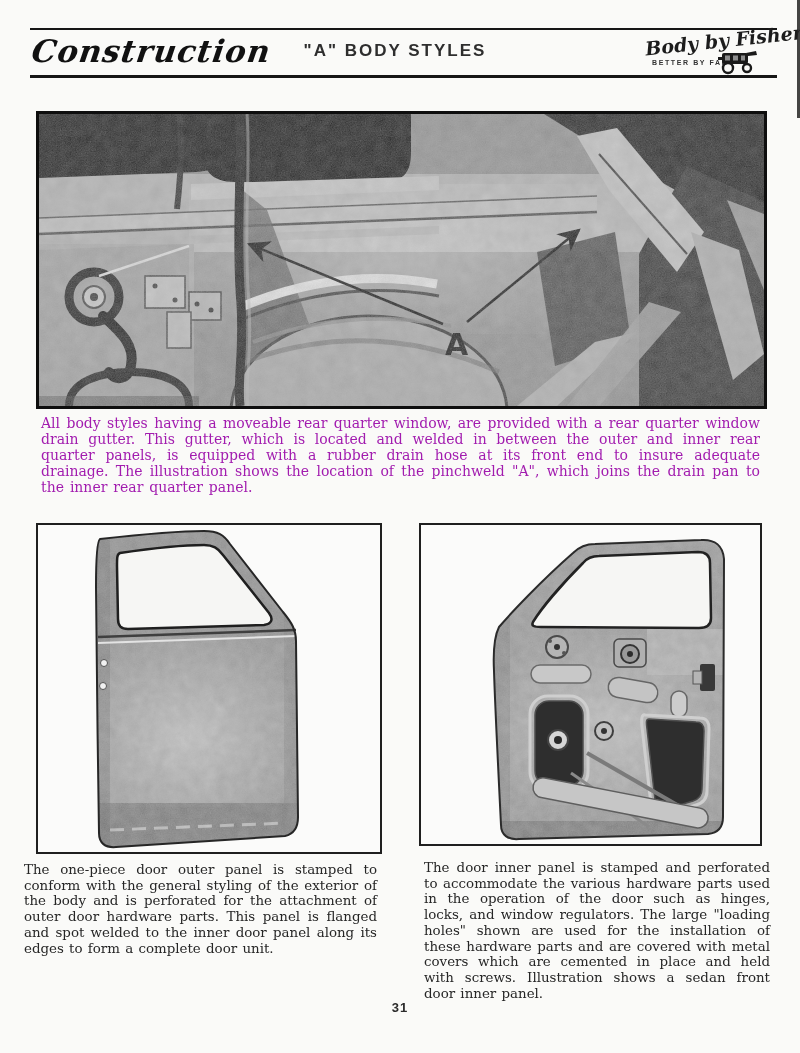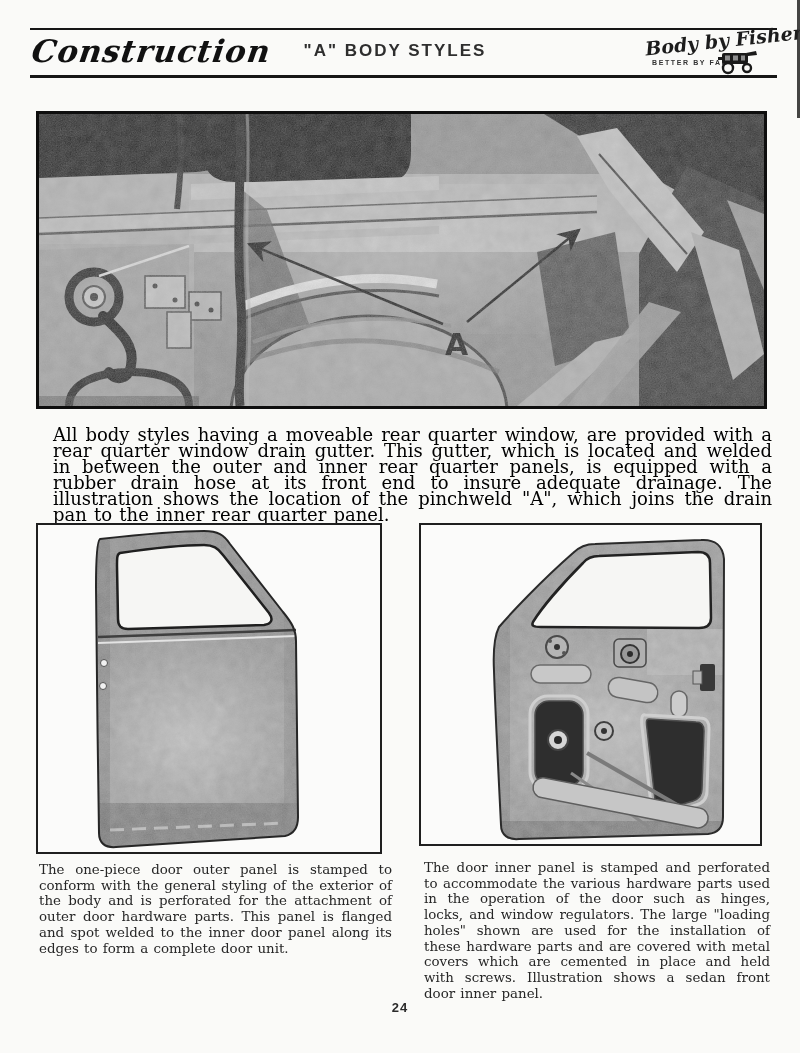--- a/index.html
+++ b/index.html
@@ -35,36 +35,36 @@
   .brand-coach{position:absolute;left:716px;top:47px;width:44px;height:28px;}
   .scan-edge{position:absolute;right:0;top:0;width:3px;height:118px;background:#232323;opacity:.85;}
 
   .photo-main{
     position:absolute;left:36px;top:111px;width:731px;height:298px;
     border:3px solid #0e0e0e;box-sizing:border-box;background:#8f8f8f;
   }
   .photo-main svg{display:block;width:100%;height:100%;}
 
   .intro{
-    position:absolute;left:41px;top:415px;width:719px;margin:12px;
-    font-size:18px;line-height:16px;text-align:justify;
-    word-spacing:1.5px;color:#000000;
+    position:absolute;left:41px;top:415px;width:719px;margin:0;
+    font-size:14px;line-height:16px;text-align:justify;
+    word-spacing:1.5px;color:#a21caf;
   }
   .figbox{
     position:absolute;background:#fbfbfa;border:2px solid #1f1f1f;
     box-sizing:border-box;
   }
   .figbox svg{display:block;width:100%;height:100%;}
   .fig-left{left:36px;top:523px;width:346px;height:331px;}
   .fig-right{left:419px;top:523px;width:343px;height:323px;}
   .caption{
     position:absolute;margin:0;font-size:13.4px;line-height:15.7px;
     text-align:justify;word-spacing:1px;color:#262626;
   }
-  .caption-left{left:39px;top:862px;width:353px;}
+  .caption-left{left:24px;top:862px;width:353px;}
   .caption-right{left:424px;top:860px;width:346px;}
   .page-number{
     position:absolute;left:0;right:0;top:1000px;text-align:center;
     font-family:"Liberation Sans", sans-serif;font-size:13px;font-weight:bold;
     letter-spacing:1px;color:#2b2b2b;
   }
 </style>
 </head>
 <body>
 
@@ -289,15 +289,15 @@
         <rect x="110" y="268" width="178" height="20" rx="10" fill="#c6c6c6" stroke="#5e5e5e" stroke-width="1.5"></rect>
       </g>
 
       <path d="M78,102 C90,88 120,56 152,28 C158,22 166,19 174,19 L280,15 C294,14 302,21 303,34 L302,292 C302,302 297,308 287,309 L98,314 C87,315 80,310 80,300 C78,260 74,180 73,146 C72,126 74,110 78,102 Z" fill="none" stroke="#2b2b2b" stroke-width="2"></path>
     </svg>
   </div>
 
   <p class="caption caption-left">The one-piece door outer panel is stamped to conform with the general styling of the exterior of the body and is perforated for the attachment of outer door hardware parts.  This panel is flanged and spot welded to the inner door panel along its edges to form a complete door unit.</p>
   <p class="caption caption-right">The door inner panel is stamped and perforated to accommodate the various hardware parts used in the operation of the door such as hinges, locks, and window regulators.  The large "loading holes" shown are used for the installation of these hardware parts and are covered with metal covers which are cemented in place and held with screws.  Illustration shows a sedan front door inner panel.</p>
 
-  <div class="page-number">24</div>
+  <div class="page-number">31</div>
 
 </div>
 
 </body></html>

